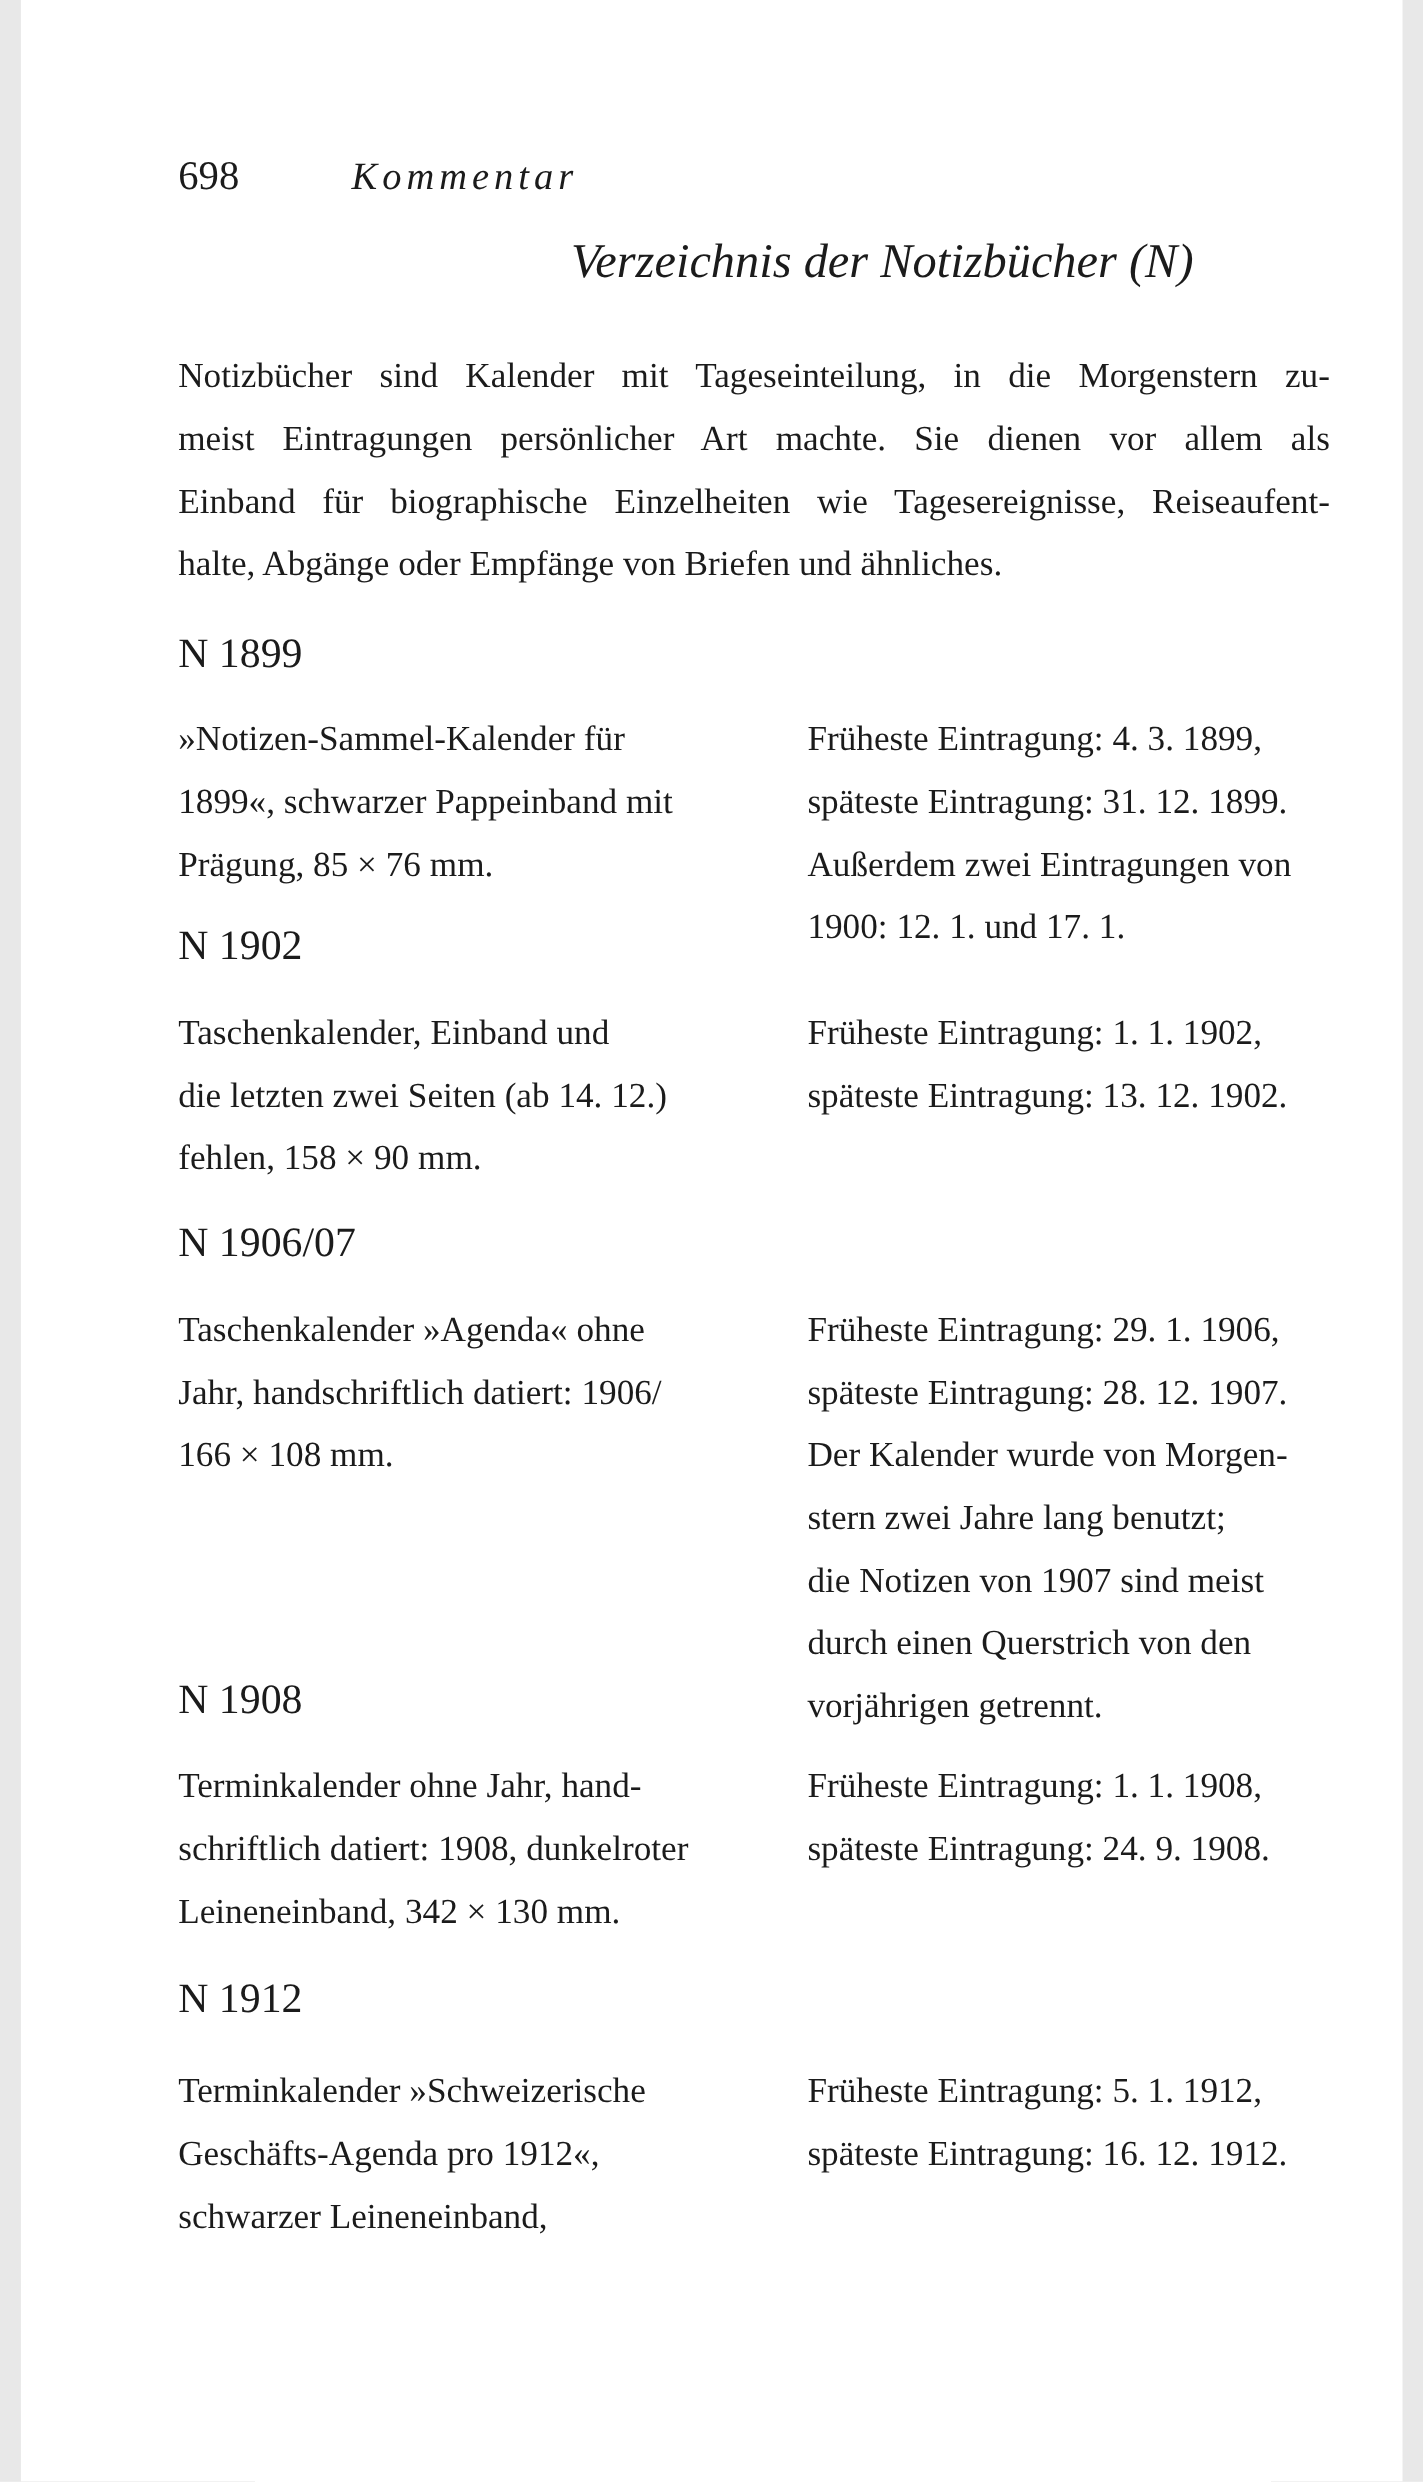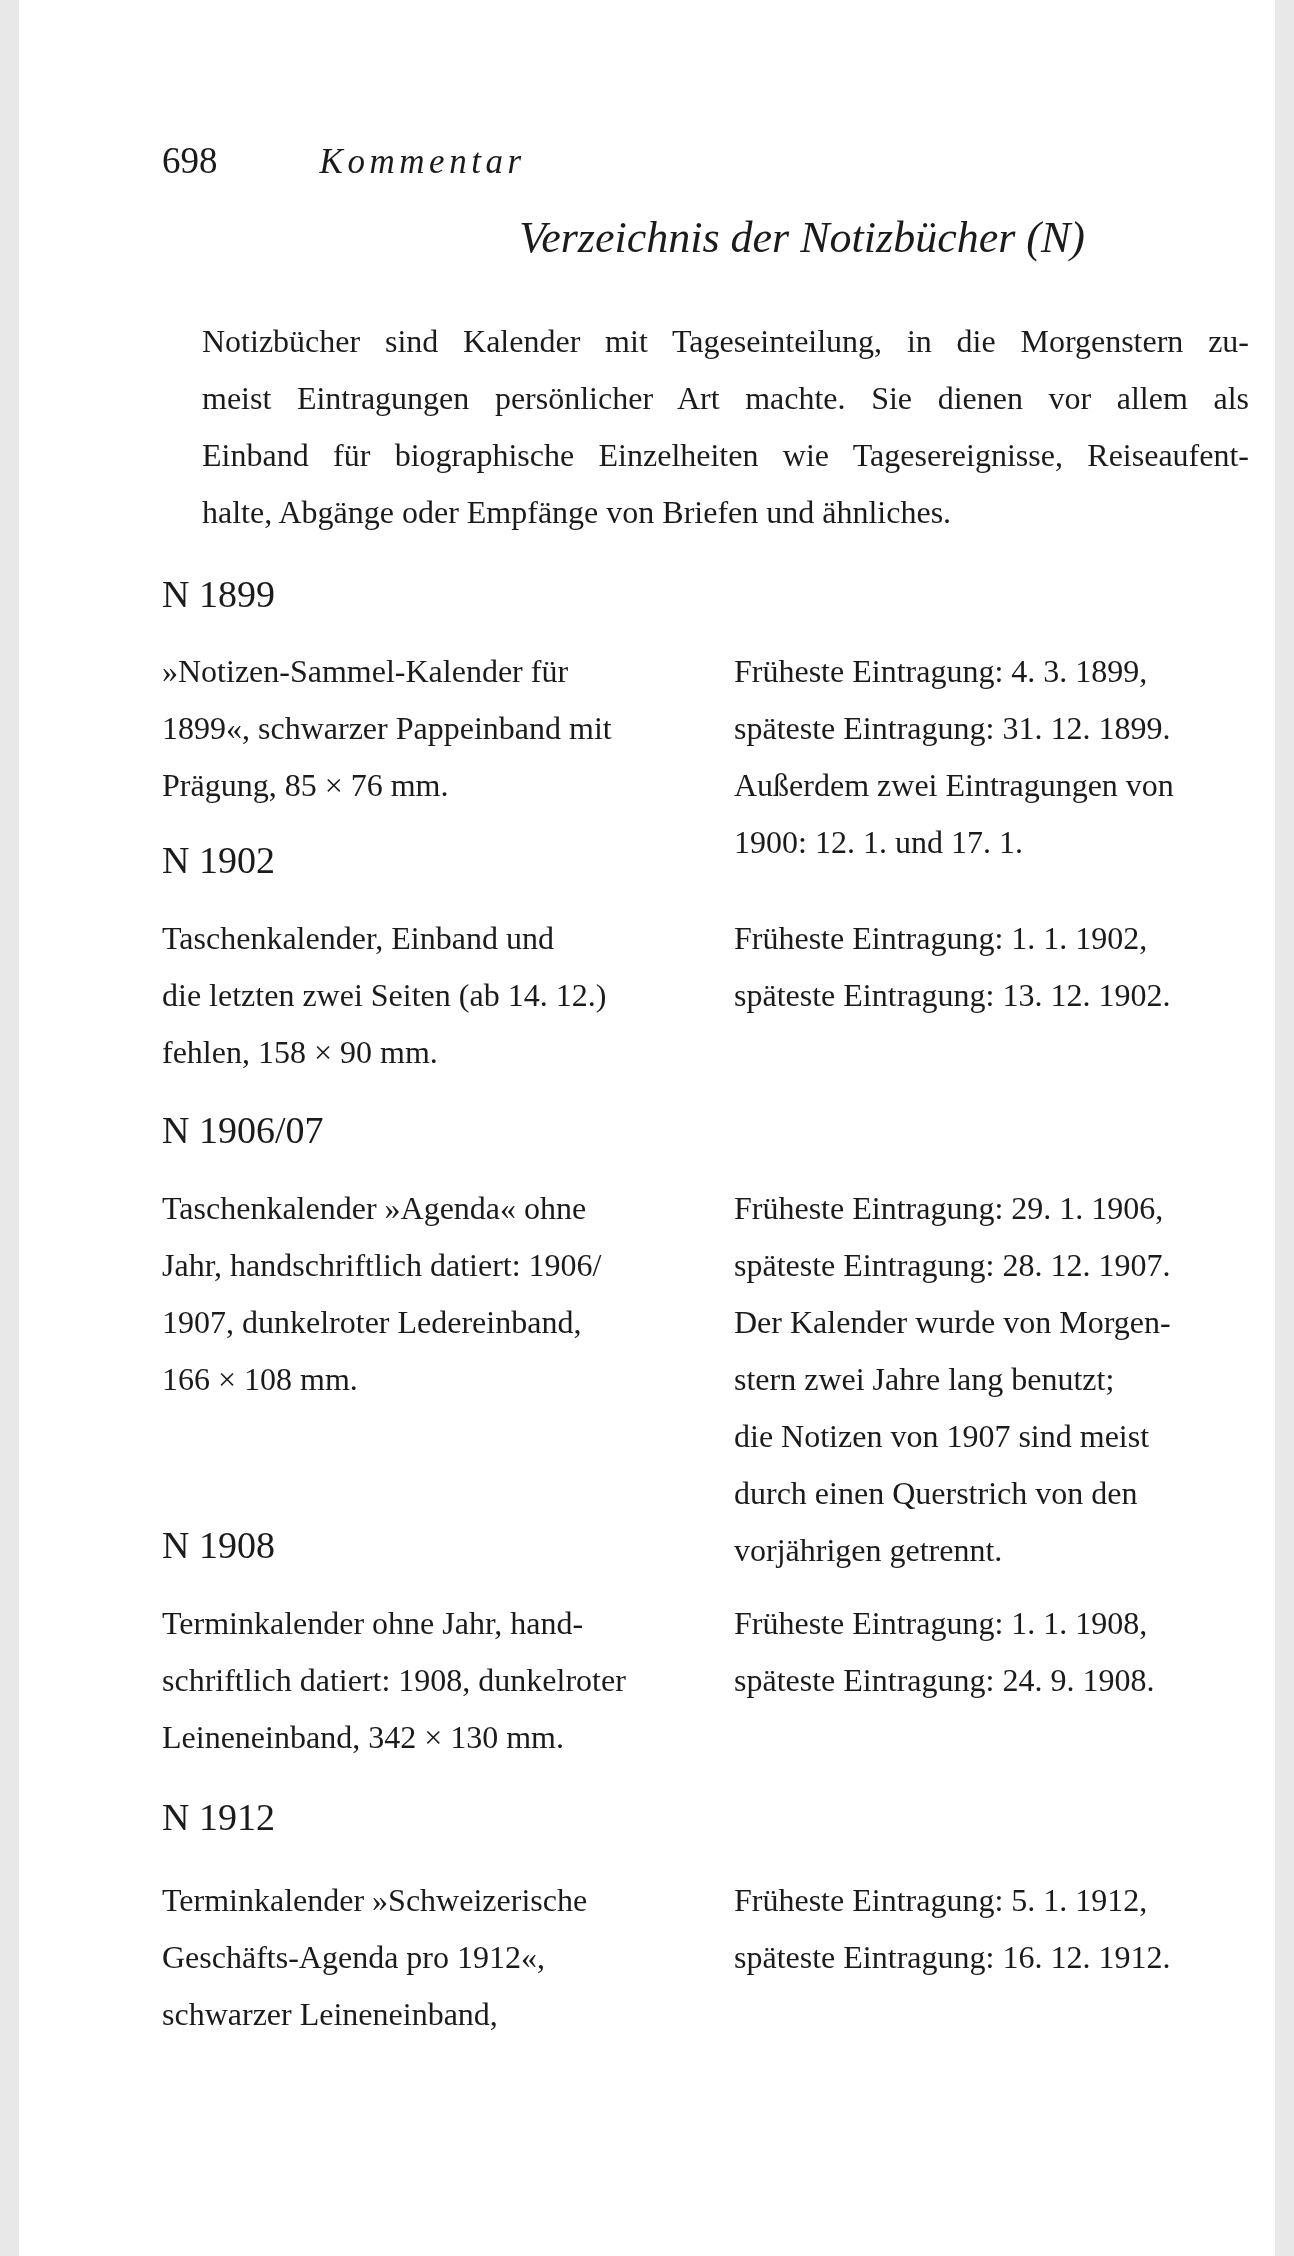--- a/index.html
+++ b/index.html
@@ -40,21 +40,21 @@
   }
   .page-title {
     left:143px; top:208px; width:1047px;
     box-sizing:border-box;
     padding-right:124px;
     text-align:right;
     font-style:italic;
     font-size:44px;
     line-height:60px;
   }
-  .intro { left:143px; top:313px; width:1047px;margin-left:40px; }
+  .intro { left:143px; top:313px; width:1047px; }
   .sec-heading {
     font-size:38px;
     line-height:57px;
     white-space:nowrap;
   }
   .col-left  { left:143px; width:545px; }
   .col-right { left:715px; width:478px; }
   .h-1899 { left:143px; top:566px;  }
   .l-1899 { top:643px; }
   .r-1899 { top:643px; }
@@ -111,21 +111,20 @@
   </div>
   <div class="abs col-right r-1902">
     <div class="line">Früheste Eintragung: 1. 1. 1902,</div>
     <div class="line">späteste Eintragung: 13. 12. 1902.</div>
   </div>
 
   <div class="abs sec-heading h-1906">N 1906/07</div>
   <div class="abs col-left l-1906">
     <div class="line">Taschenkalender »Agenda« ohne</div>
     <div class="line">Jahr, handschriftlich datiert: 1906/</div>
-    <div class="line">1907, dunkelroter Ledereinband,</div>
     <div class="line">166 × 108 mm.</div>
   </div>
   <div class="abs col-right r-1906">
     <div class="line">Früheste Eintragung: 29. 1. 1906,</div>
     <div class="line">späteste Eintragung: 28. 12. 1907.</div>
     <div class="line">Der Kalender wurde von Morgen-</div>
     <div class="line">stern zwei Jahre lang benutzt;</div>
     <div class="line">die Notizen von 1907 sind meist</div>
     <div class="line">durch einen Querstrich von den</div>
     <div class="line">vorjährigen getrennt.</div>

